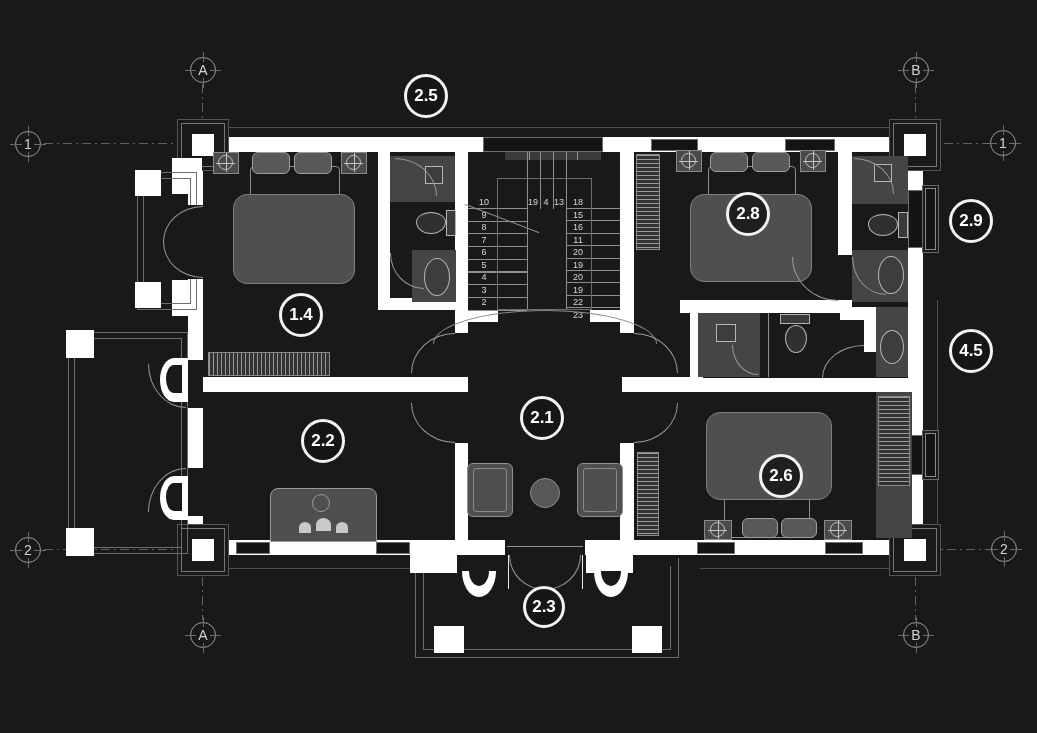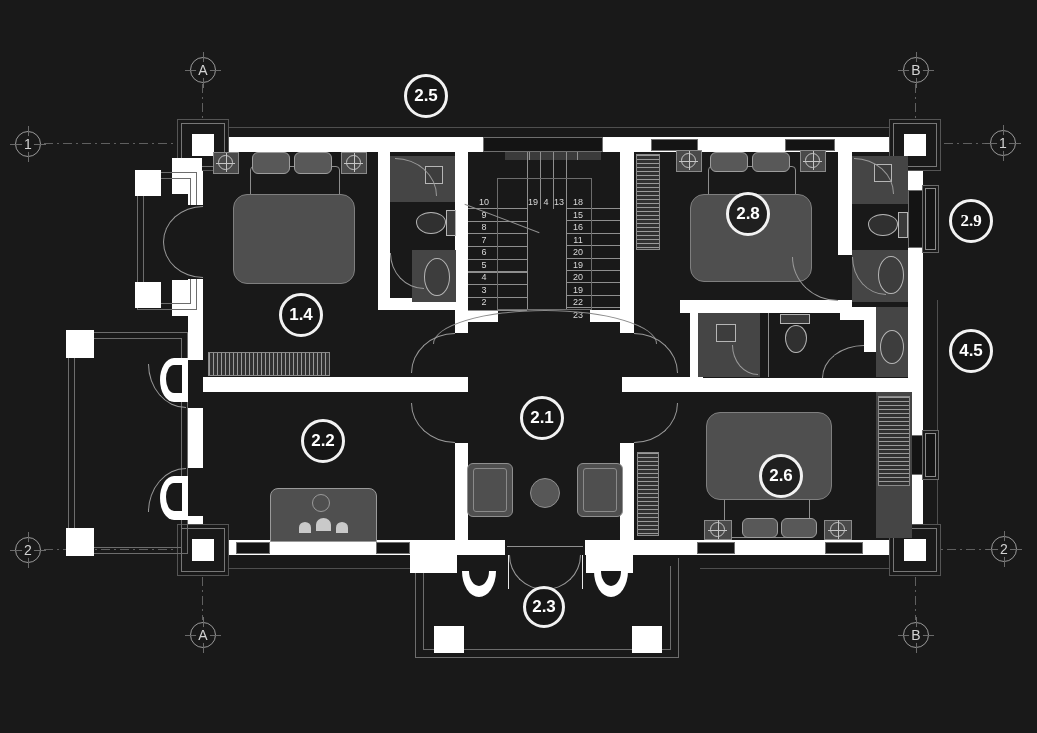--- a/index.html
+++ b/index.html
@@ -307,21 +307,21 @@
   <div class="w" style="left:632px;top:626px;width:30px;height:27px;"></div>
   <div class="leaf" style="left:508px;top:555px;width:1px;height:34px;"></div>
   <div class="leaf" style="left:582px;top:555px;width:1px;height:34px;"></div>
   <div class="arc-bl" style="left:509px;top:555px;width:36px;height:35px;"></div>
   <div class="arc-br" style="left:545px;top:555px;width:36px;height:35px;"></div>
 
   <div class="circle-room" style="left:404px;top:74px;width:44px;height:44px;">
       <span style="position:static;">2.5</span>
     </div>
   <div class="circle-room" style="left:949px;top:199px;width:44px;height:44px;">
-      <span style="position:static;font-family:Liberation Serif, serif;">2.9</span>
+      <span style="position:static;">2.9</span>
     </div>
   <div class="circle-room" style="left:949px;top:329px;width:44px;height:44px;">
       <span style="position:static;">4.5</span>
     </div>
   <div class="circle-room" style="left:726px;top:192px;width:44px;height:44px;">
       <span style="position:static;">2.8</span>
     </div>
   <div class="circle-room" style="left:279px;top:293px;width:44px;height:44px;">
       <span style="position:static;">1.4</span>
     </div>

